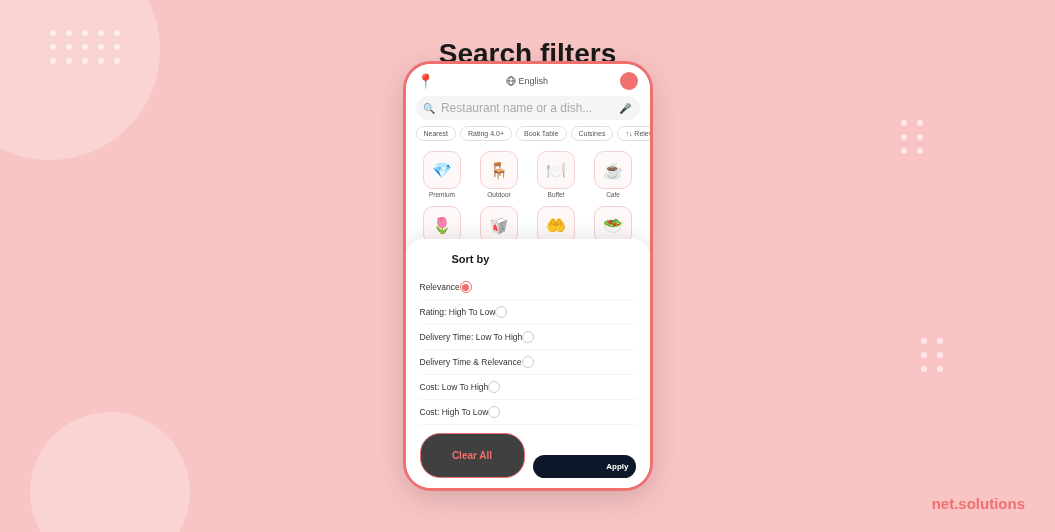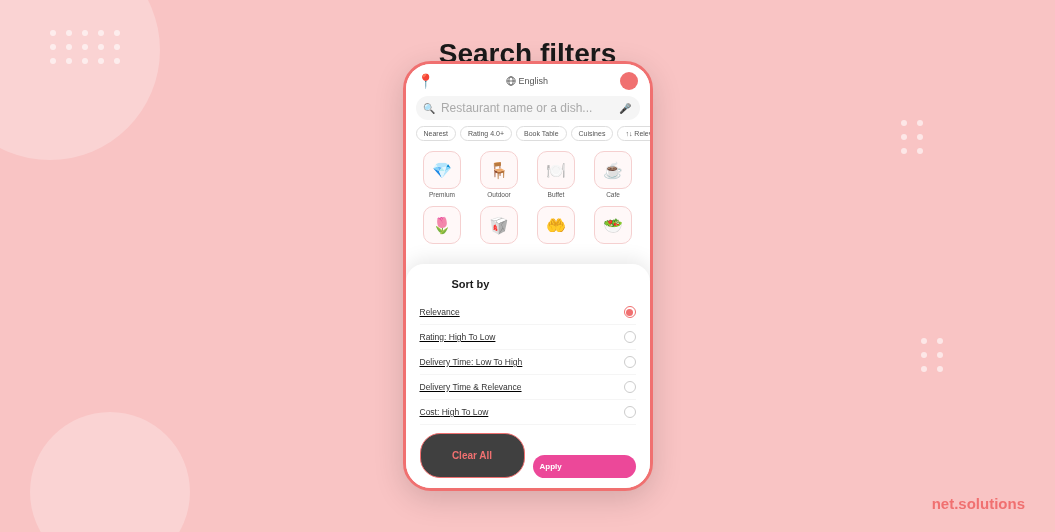--- a/index.html
+++ b/index.html
@@ -228,24 +228,22 @@
     .sort-title {
       font-size: 11px;
       font-weight: 700;
       color: #1a1a1a;
       margin-bottom: 10px;
       padding-left: 32px;
     }
     .sort-option {
       display: flex;
       align-items: center;
-      justify-content: space-between;
       padding: 6px 0;
       border-bottom: 1px solid #f5f5f5;
-      text-decoration: underline;
     }
     .sort-option:last-of-type {
       border-bottom: none;
     }
     .sort-option-label {
       font-size: 8.5px;
       color: #333;
     }
     .radio-circle {
       width: 12px;
@@ -283,26 +281,26 @@
       font-size: 10px;
       font-weight: 600;
       cursor: pointer;
       text-align: center;
     }
     .btn-apply {
       flex: 1;
       padding: 7px;
       border-radius: 20px;
       border: none;
-      background: #ec4899;
+      background: #0f172a;
       color: #fff;
       font-size: 8px;
       font-weight: 600;
       cursor: pointer;
-      text-align: left;
+      text-align: right;
       margin-top: 22px;
     }
 
     
     .brand-logo {
       position: absolute;
       bottom: 20px;
       right: 30px;
       font-size: 15px;
       font-weight: 700;
@@ -434,20 +432,24 @@
     <div class="sort-option">
       <span class="sort-option-label">Delivery Time: Low To High</span>
       <div class="radio-circle"></div>
     </div>
 
     <div class="sort-option">
       <span class="sort-option-label">Delivery Time &amp; Relevance</span>
       <div class="radio-circle"></div>
     </div>
 
+    <div class="sort-option">
+      <span class="sort-option-label">Cost: Low To High</span>
+      <div class="radio-circle"></div>
+    </div>
 
     <div class="sort-option">
       <span class="sort-option-label">Cost: High To Low</span>
       <div class="radio-circle"></div>
     </div>
 
     <div class="sheet-buttons">
       <button class="btn-clear">Clear All</button>
       <button class="btn-apply">Apply</button>
     </div>

